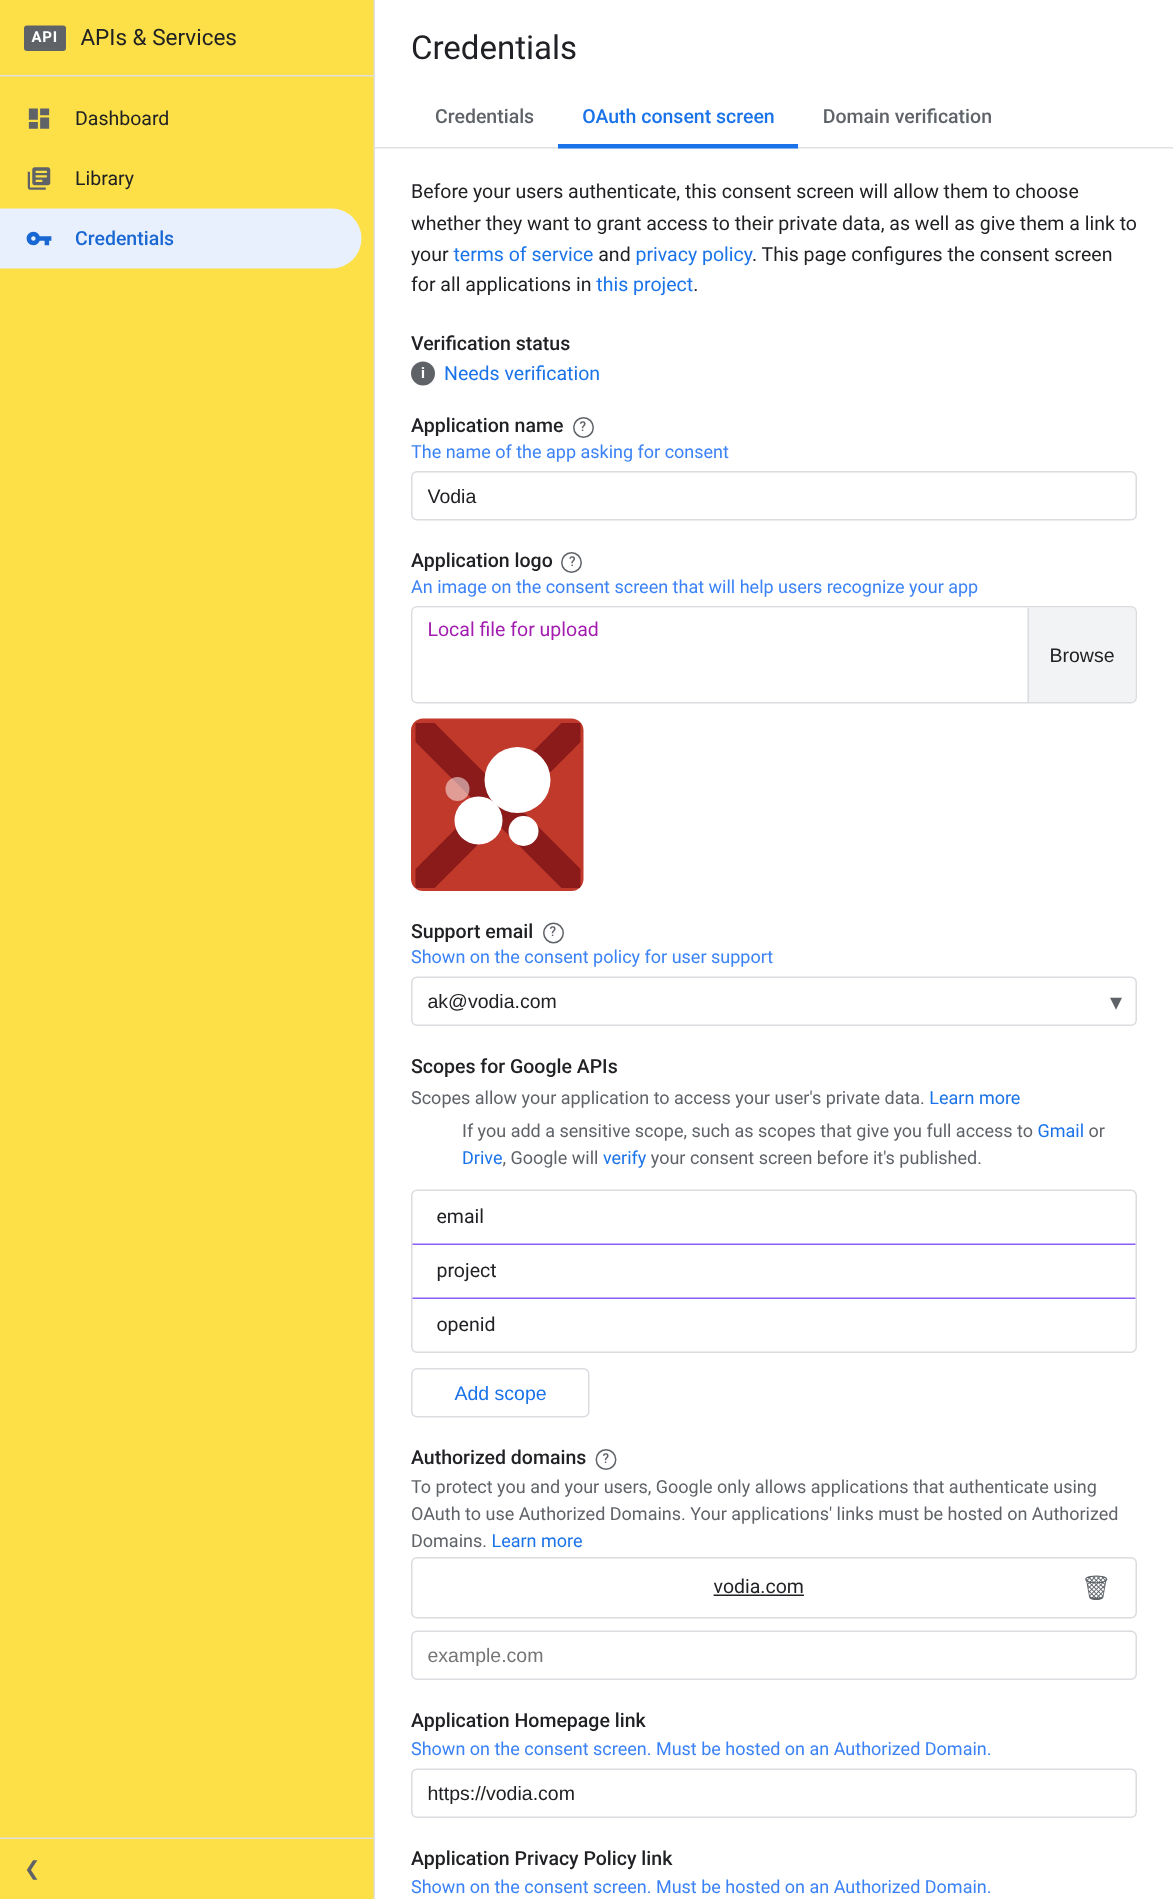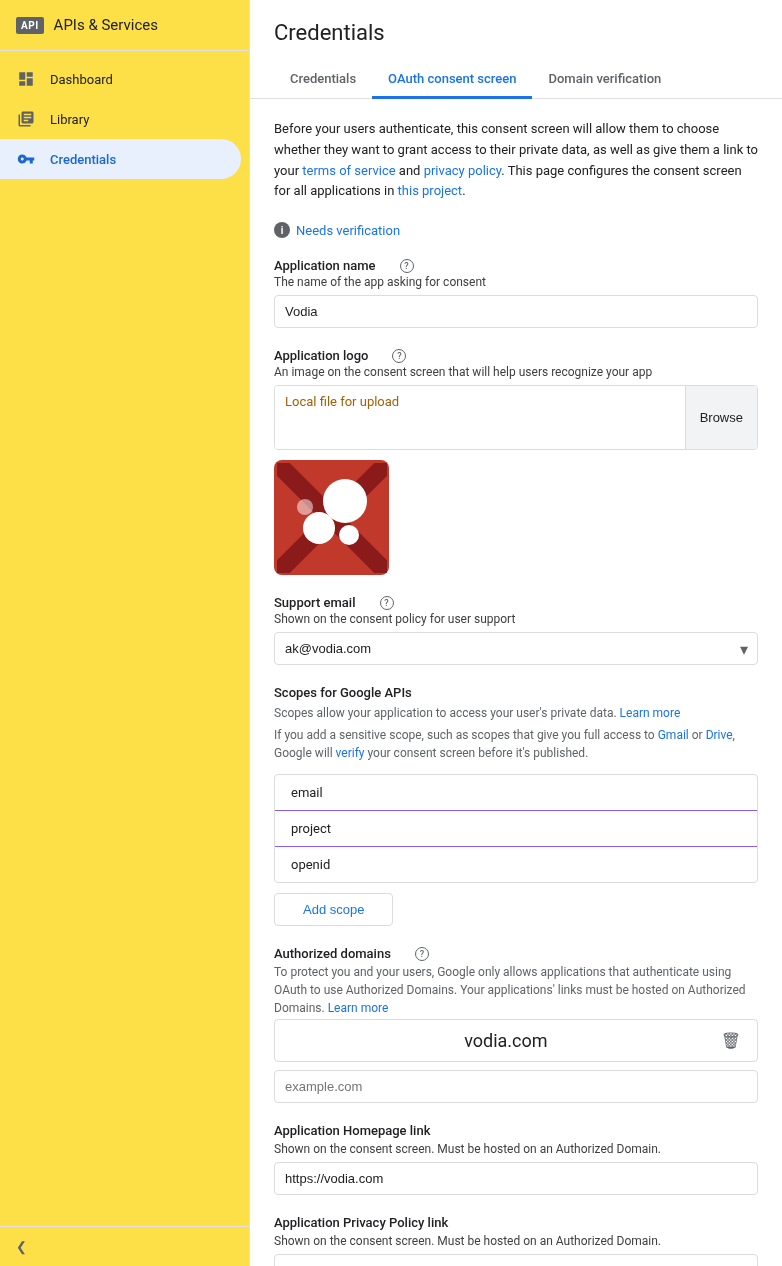--- a/index.html
+++ b/index.html
@@ -128,21 +128,21 @@
     .intro-text a { color: #1a73e8; text-decoration: none; }
 
     .section-label {
       font-size: 13px;
       font-weight: 500;
       color: #202124;
       margin-bottom: 4px;
     }
     .section-desc {
       font-size: 12px;
-      color: #404040;
+      color: #3b82f6;
       margin-bottom: 6px;
     }
 
     .verification-status {
       margin-bottom: 18px;
     }
     .verification-row {
       display: flex;
       align-items: center;
       gap: 6px;
@@ -164,21 +164,21 @@
       color: #1a73e8;
       font-size: 13px;
     }
 
     .form-group {
       margin-bottom: 20px;
     }
     .form-label {
       display: flex;
       align-items: flex-end;
-      gap: 24px;
+      gap: 6px;
       font-size: 13px;
       font-weight: 500;
       margin-bottom: 2px;
     }
     .help-icon {
       width: 14px;
       height: 14px;
       border-radius: 50%;
       border: 1px solid #5f6368;
       color: #5f6368;
@@ -201,21 +201,21 @@
     .file-upload-row {
       display: flex;
       border: 1px solid #dadce0;
       border-radius: 4px;
       overflow: hidden;
     }
     .file-upload-text {
       flex: 1;
       padding: 8px 10px;
       font-size: 13px;
-      color: #a16207;
+      color: #a21caf;
       background: #fff;
     }
     .browse-btn {
       background: #f1f3f4;
       border: none;
       border-left: 1px solid #dadce0;
       padding: 24px 14px;
       font-size: 13px;
       color: #202124;
       cursor: pointer;
@@ -270,20 +270,21 @@
       color: #5f6368;
       margin-bottom: 4px;
       line-height: 1.5;
     }
     .scopes-desc a { color: #1a73e8; text-decoration: none; }
     .scopes-warning {
       font-size: 12px;
       color: #5f6368;
       margin-bottom: 12px;
       line-height: 1.5;
+      margin-left: 34px;
     }
     .scopes-warning a { color: #1a73e8; text-decoration: none; }
 
     .scope-table {
       width: 100%;
       border: 1px solid #dadce0;
       border-radius: 4px;
       margin-bottom: 10px;
     }
     .scope-row {
@@ -319,23 +320,24 @@
       display: flex;
       align-items: center;
       padding: 10px 16px;
       border: 1px solid #dadce0;
       border-radius: 4px;
       margin-bottom: 8px;
       background: #fff;
     }
     .domain-name {
       flex: 1;
-      font-size: 18px;
+      font-size: 13px;
       color: #202124;
       text-align: center;
+      text-decoration: underline;
     }
     .delete-icon {
       cursor: pointer;
       color: #5f6368;
       font-size: 16px;
     }
   </style>
 </head>
 <body>
 
@@ -386,20 +388,21 @@
       <div class="tab">Domain verification</div>
     </div>
   </div>
 
   <div class="content">
     <p class="intro-text">
       Before your users authenticate, this consent screen will allow them to choose whether they want to grant access to their private data, as well as give them a link to your <a>terms of service</a> and <a>privacy policy</a>. This page configures the consent screen for all applications in <a>this project</a>.
     </p>
 
     <div class="verification-status form-group">
+      <div class="section-label">Verification status</div>
       <div class="verification-row">
         <div class="info-icon">i</div>
         <span class="needs-verification">Needs verification</span>
       </div>
     </div>
 
     <div class="form-group">
       <div class="form-label">
         <span>Application name</span>
         <span class="help-icon">?</span>

